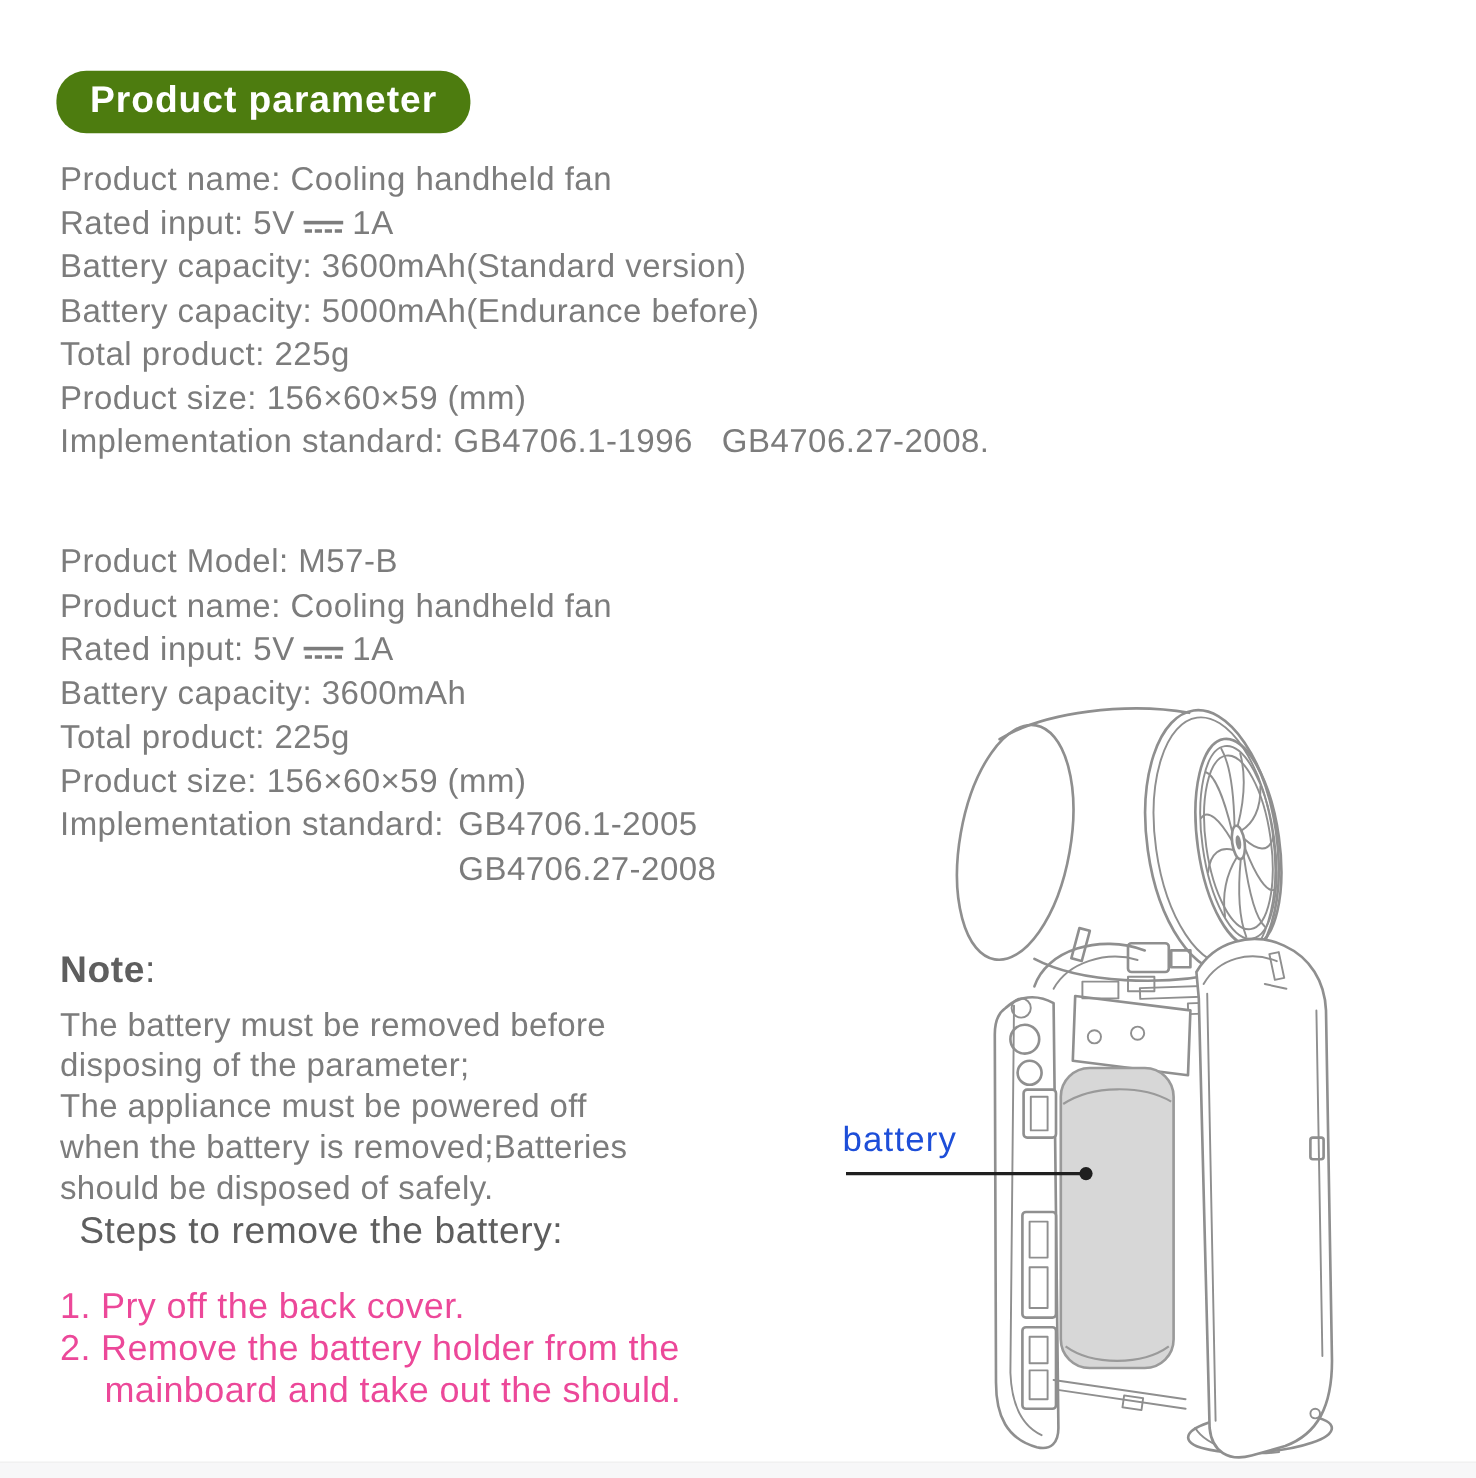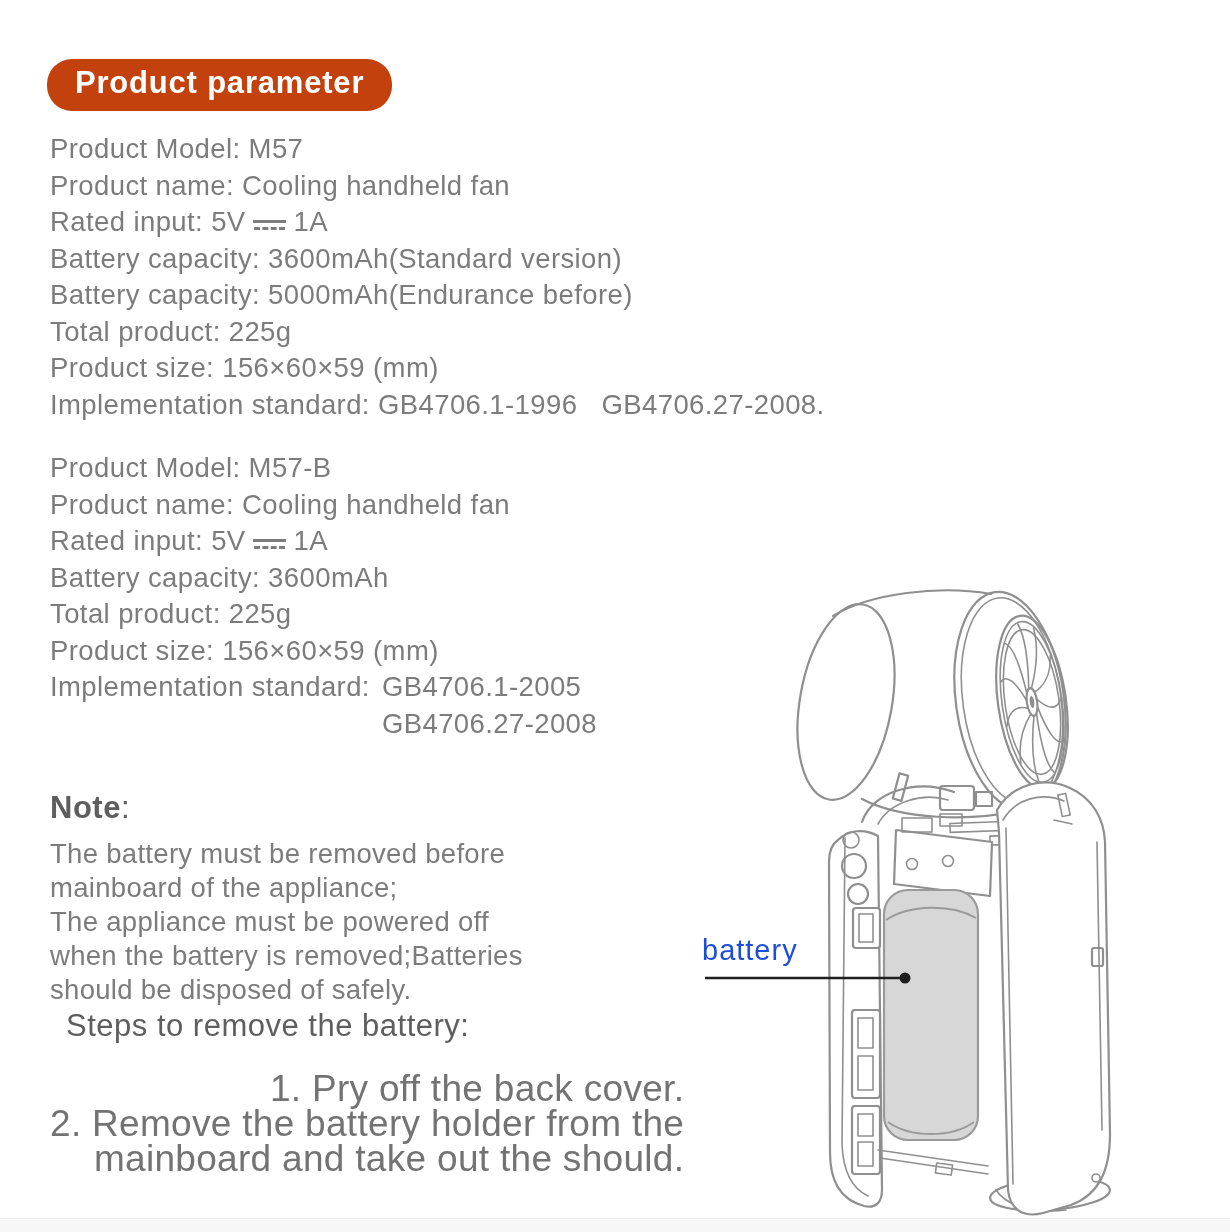--- a/index.html
+++ b/index.html
@@ -4,21 +4,21 @@
 <style>
   html,body{margin:0;padding:0;}
   body{
     width:1230px;height:1232px;position:relative;background:#ffffff;
     font-family:"Liberation Sans", sans-serif;overflow:hidden;
     color:#7c7c7c;
   }
   
   .badge{
     position:absolute;left:47px;top:59px;
-    background:#c2410c;color:#ffffff;border-radius:25px;
+    background:#4d7c0f;color:#ffffff;border-radius:25px;
     padding:6px 28px 10px 28px;font-size:31px;font-weight:600;letter-spacing:0.8px;text-align:right;
   }
   
   .spec{position:absolute;left:50px;font-size:27.5px;line-height:36.5px;letter-spacing:0.4px;color:#7c7c7c;}
   .spec1{top:131px;}
   .spec2{top:450px;}
   .keep{white-space:pre;}
   .std-col{display:inline-block;vertical-align:top;}
   .std-gap{display:inline-block;width:12px;}
   
@@ -26,40 +26,39 @@
   .dc::before{content:"";position:absolute;left:0;right:0;top:4px;border-top:3.5px solid #7c7c7c;}
   .dc::after{content:"";position:absolute;left:1px;right:1px;top:11px;border-top:3.5px dashed #7c7c7c;}
   
   .note{position:absolute;left:50px;top:758px;margin-top:32px;}
   .h{font-size:31px;letter-spacing:0.5px;color:#5e5e5e;margin-bottom:11px;}
   .hb{font-weight:700;}
   .hc{font-weight:400;}
   .note-body{font-size:27.5px;line-height:34px;letter-spacing:0.3px;color:#7c7c7c;}
   .steps{position:absolute;left:50px;top:1008px;}
   .steps .h{font-weight:400;margin-bottom:0;margin-left:16px;}
-  .steps-body{margin-top:27px;font-size:37px;line-height:35px;letter-spacing:0.3px;color:#737373;text-align:right;}
+  .steps-body{margin-top:27px;font-size:30px;line-height:35px;letter-spacing:0.3px;color:#ec4899;}
   .cont{padding-left:37px;}
   
   .illus{position:absolute;left:640px;top:578px;width:490px;height:648px;}
   .battery-label{
     position:absolute;left:702px;top:934px;font-size:29px;letter-spacing:1px;color:#1d4ed8;
   }
   .ln{fill:none;stroke:#8f8f8f;stroke-width:2.2;stroke-linecap:round;stroke-linejoin:round;}
   .lnf{fill:#ffffff;stroke:#8f8f8f;stroke-width:2.2;stroke-linecap:round;stroke-linejoin:round;}
   .thin{stroke-width:1.6;}
   
   .bottom-strip{position:absolute;left:0;right:0;bottom:0;height:13px;background:#f7f7f8;border-top:1px solid #efefef;}
 </style>
 </head>
 <body>
 
 <div class="badge">Product parameter</div>
 
 <div class="spec spec1">
-  <div>Product Model: M57</div>
   <div>Product name: Cooling handheld fan</div>
   <div><span>Rated input: 5V</span><span class="dc"></span><span>1A</span></div>
   <div>Battery capacity: 3600mAh(Standard version)</div>
   <div>Battery capacity: 5000mAh(Endurance before)</div>
   <div>Total product: 225g</div>
   <div>Product size: 156×60×59 (mm)</div>
   <div class="keep">Implementation standard: GB4706.1-1996   GB4706.27-2008.</div>
 </div>
 
 <div class="spec spec2">
@@ -69,21 +68,21 @@
   <div>Battery capacity: 3600mAh</div>
   <div>Total product: 225g</div>
   <div>Product size: 156×60×59 (mm)</div>
   <div><span>Implementation standard:</span><span class="std-gap"></span><span class="std-col"><span>GB4706.1-2005</span><br><span>GB4706.27-2008</span></span></div>
 </div>
 
 <div class="note">
   <div class="h"><span class="hb">Note</span><span class="hc">:</span></div>
   <div class="note-body">
     <div>The battery must be removed before</div>
-    <div>mainboard of the appliance;</div>
+    <div>disposing of the parameter;</div>
     <div>The appliance must be powered off</div>
     <div>when the battery is removed;Batteries</div>
     <div>should be disposed of safely.</div>
   </div>
 </div>
 
 <div class="steps">
   <div class="h">Steps to remove the battery:</div>
   <div class="steps-body">
     <div>1. Pry off the back cover.</div>

